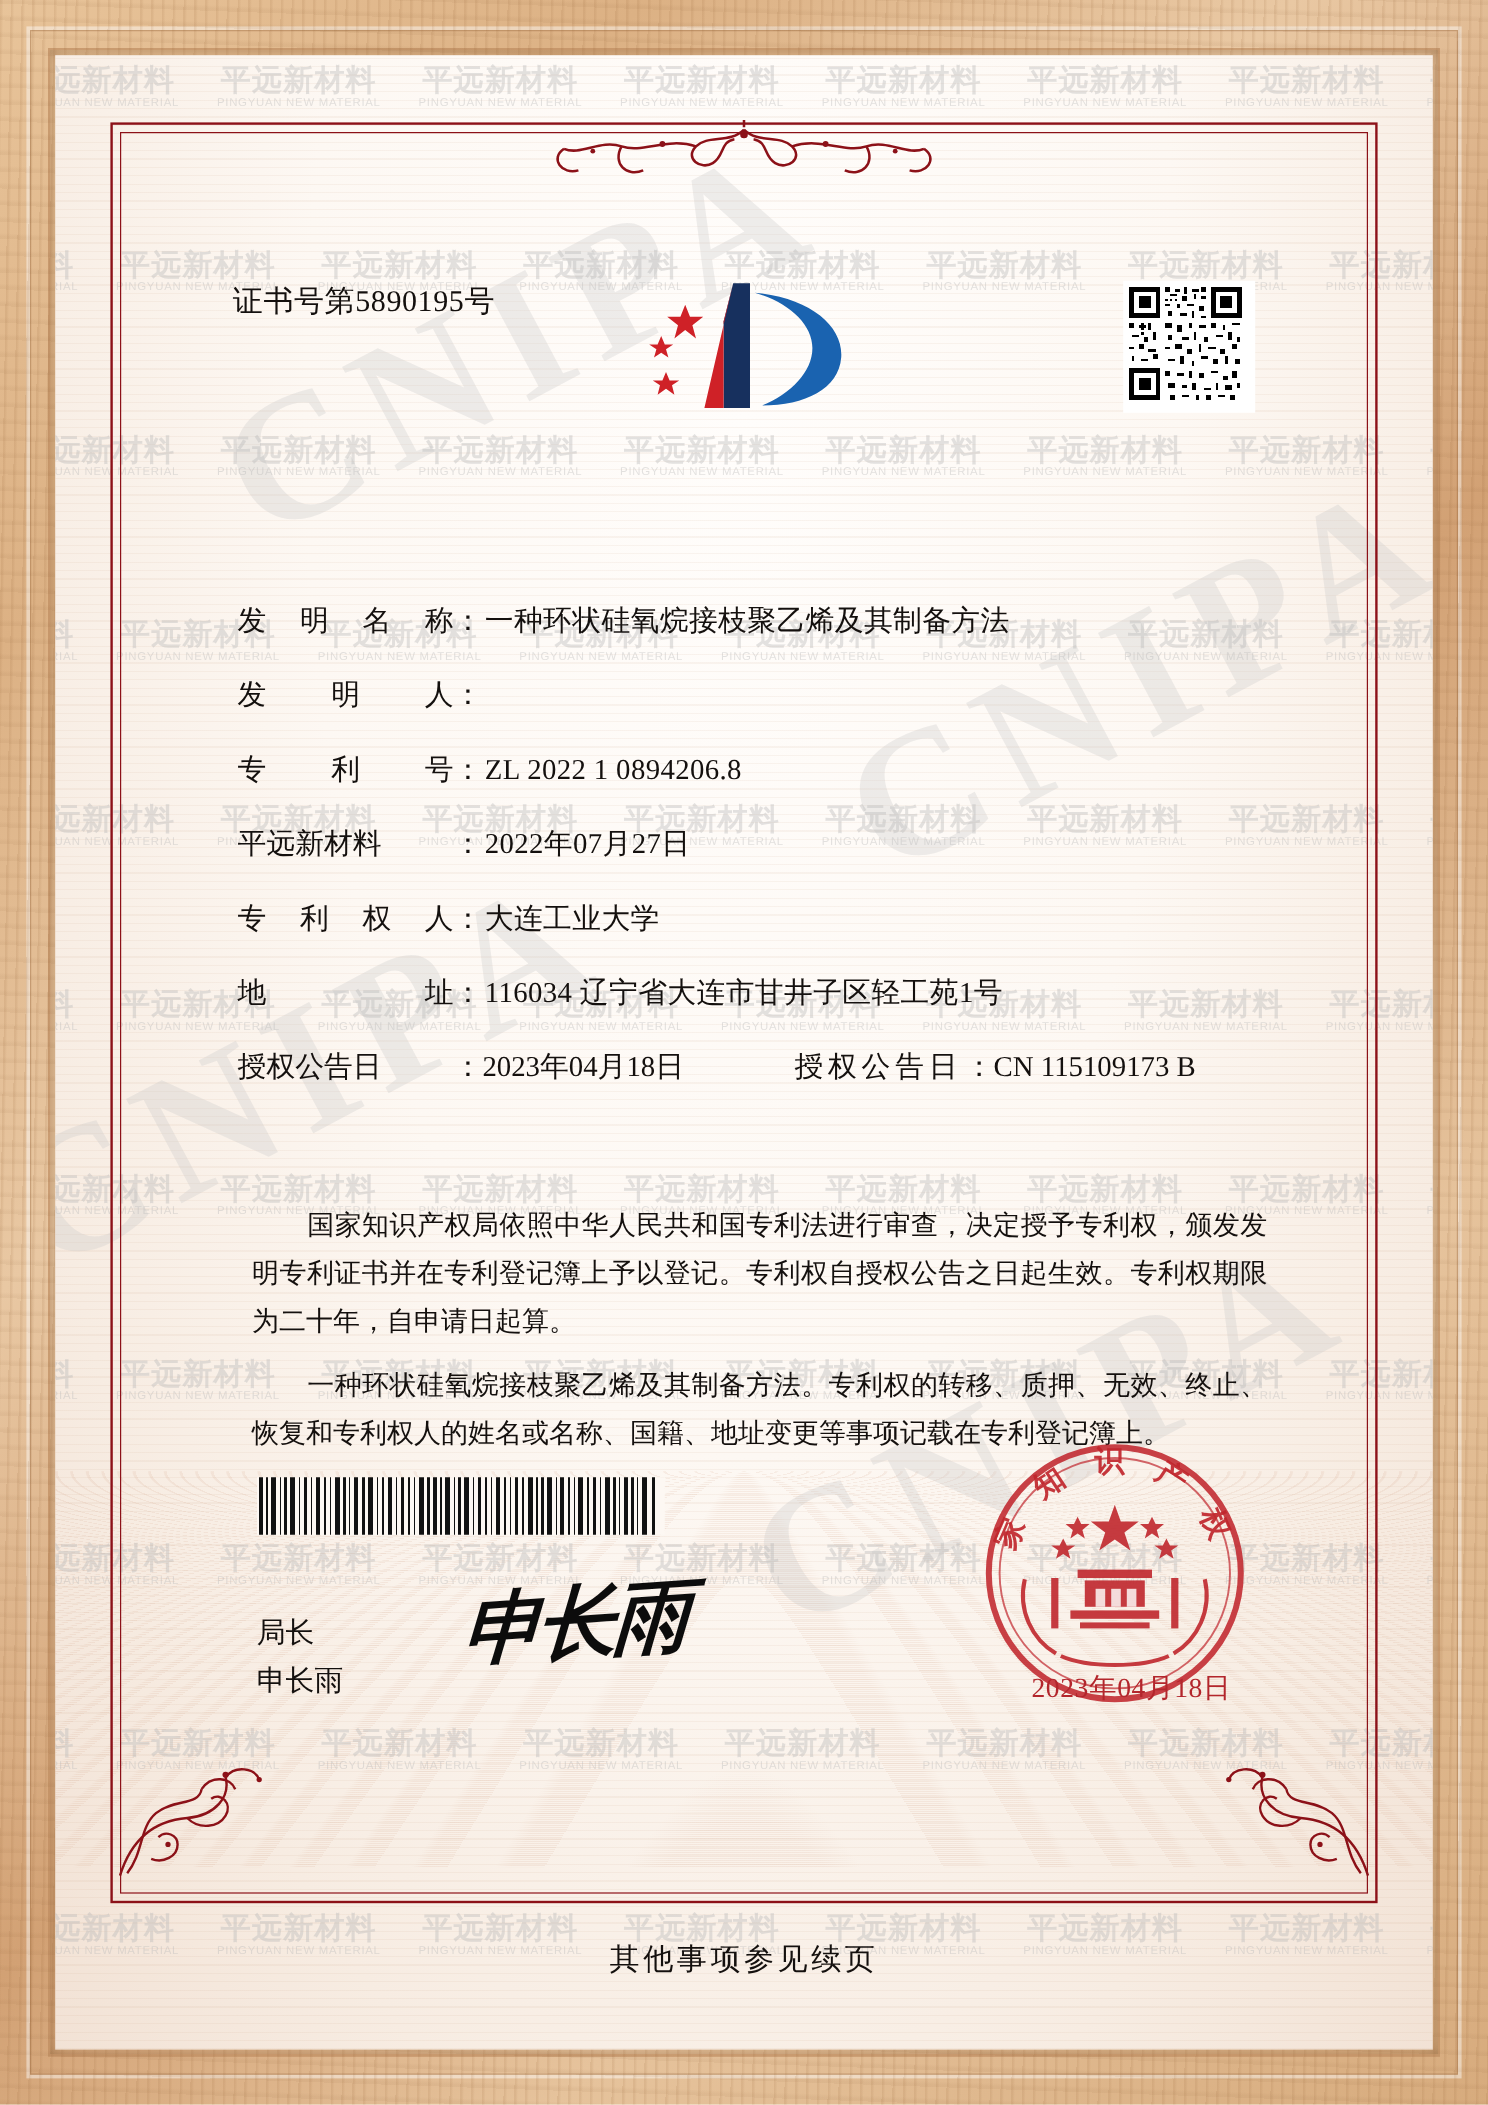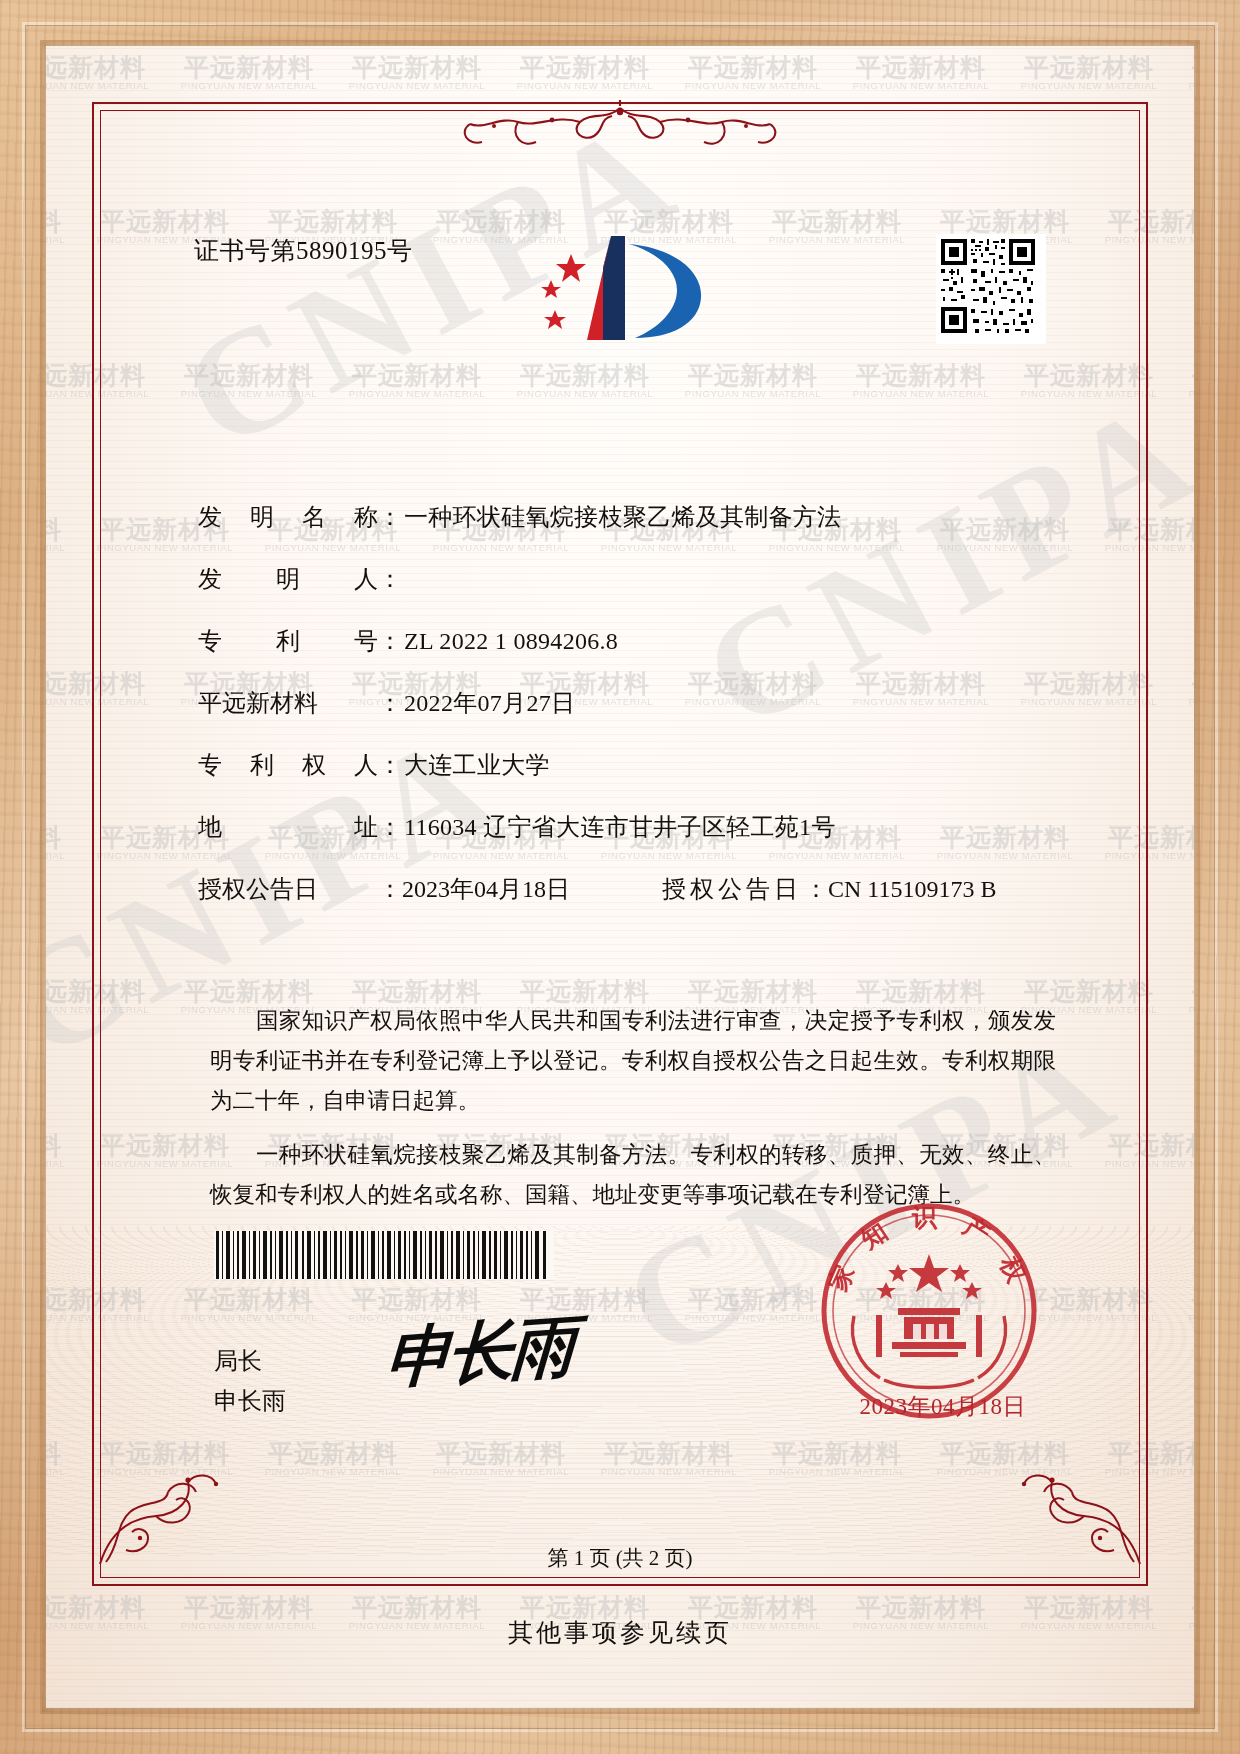--- a/index.html
+++ b/index.html
@@ -1036,17 +1036,16 @@
         <path d="M70 184 C92 194 138 194 160 184" fill="none" stroke="#c0272d" stroke-width="3.4"></path>
       </g>
 
       <text font-family="'Liberation Serif', serif" font-size="25" font-weight="700" fill="#c0272d" letter-spacing="9" opacity="0.92">
         <textPath href="#sealarc" startOffset="50%" text-anchor="middle">国 家 知 识 产 权 局</textPath>
       </text>
     </svg>
   </div>
   <div class="seal-date">2023年04月18日</div>
 
-  <div class="page-num">第 1 页 (共 2 页)</div>
 
   <div class="footer-note">其他事项参见续页</div>
 
 </div>
 
 </body></html>

